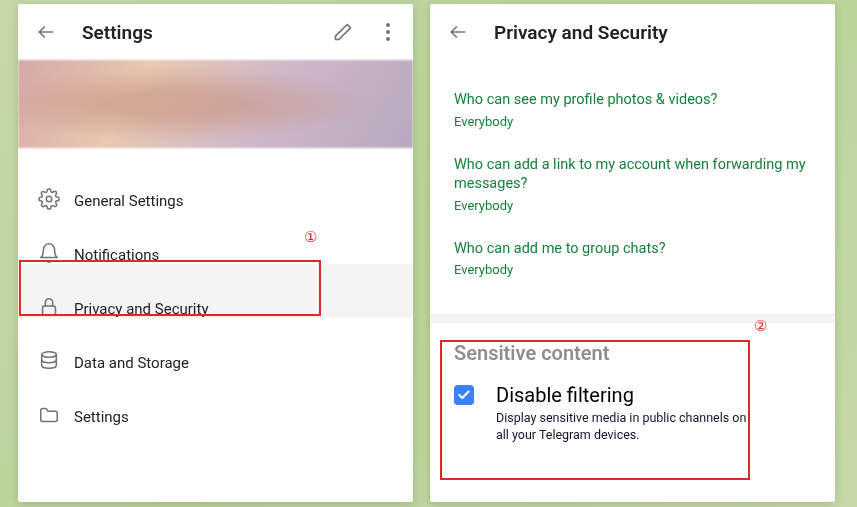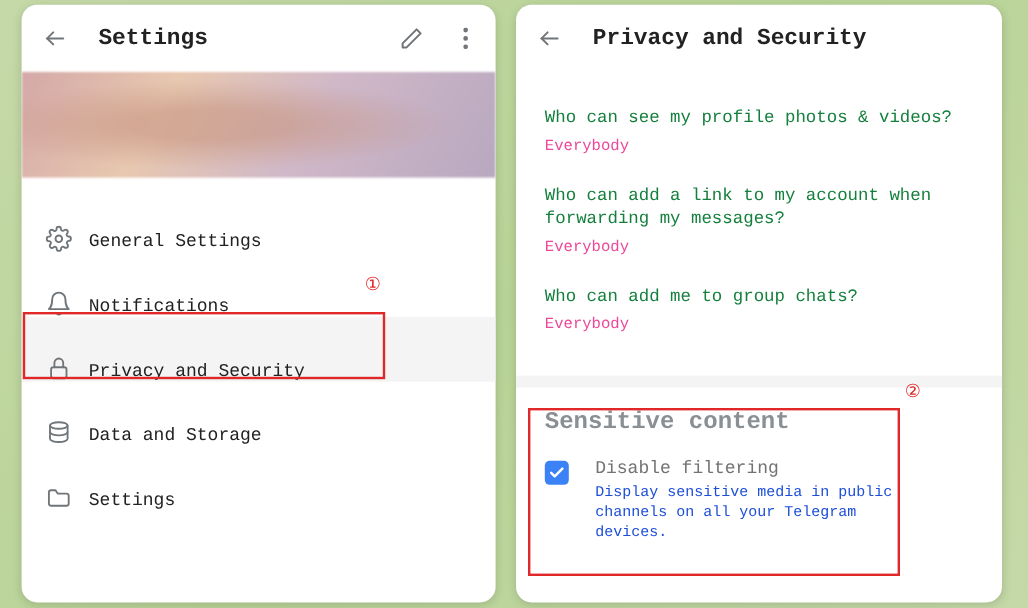--- a/index.html
+++ b/index.html
@@ -17,23 +17,22 @@
     opacity: 0.15;
     background-image: radial-gradient(circle at 20% 30%, #8a9 2px, transparent 2px),
                       radial-gradient(circle at 60% 70%, #8a9 3px, transparent 3px),
                       radial-gradient(circle at 85% 15%, #8a9 2px, transparent 2px);
     background-size: 120px 120px;
   }
   .panel {
     position: absolute;
     background: #fff;
     box-shadow: 0 2px 8px rgba(0,0,0,0.15);
-    border-radius: 13px;
+    border-radius: 2px;
     overflow: hidden;
-    font-family: Liberation Mono, monospace;
   }
   .panel-left { left: 18px; top: 4px; width: 395px; height: 498px; }
   .panel-right { left: 430px; top: 4px; width: 405px; height: 498px; }
 
   .header {
     height: 56px;
     display: flex;
     align-items: center;
     padding: 0 16px;
     gap: 24px;
@@ -87,21 +86,21 @@
 
   .section { padding: 8px 24px 16px; }
   .privacy-item { padding: 12px 0 14px; }
   .privacy-q {
     font-size: 14.5px;
     color: #15803d;
     line-height: 1.35;
   }
   .privacy-v {
     font-size: 13px;
-    color: #ec4899;
+    color: #15803d;
     margin-top: 4px;
   }
   .divider { height: 10px; background: #f4f4f5; margin-top: 6px; }
   .sec-head {
     font-size: 20px;
     font-weight: 600;
     color: #8a8f94;
     padding: 18px 24px 6px;
   }
   .check-row {
@@ -111,22 +110,22 @@
     align-items: flex-start;
   }
   .checkbox {
     width: 20px; height: 20px;
     border-radius: 4px;
     background: #3b82f6;
     display: flex; align-items: center; justify-content: center;
     flex-shrink: 0;
     margin-top: 2px;
   }
-  .check-label { font-size: 15px; color: #737373; }
-  .check-desc { font-size: 12.5px; color: #1d4ed8; margin-top: 3px; line-height: 1.35; max-width: 260px; }
+  .check-label { font-size: 20px; color: #000000; }
+  .check-desc { font-size: 12.5px; color: #0f172a; margin-top: 3px; line-height: 1.35; max-width: 260px; }
 
   .callout {
     position: absolute;
     border: 2px solid #e02828;
     pointer-events: none;
   }
   .callout-1 { left: 19px; top: 260px; width: 302px; height: 56px; }
   .callout-2 { left: 440px; top: 340px; width: 310px; height: 140px; }
   .callout-num {
     position: absolute;

